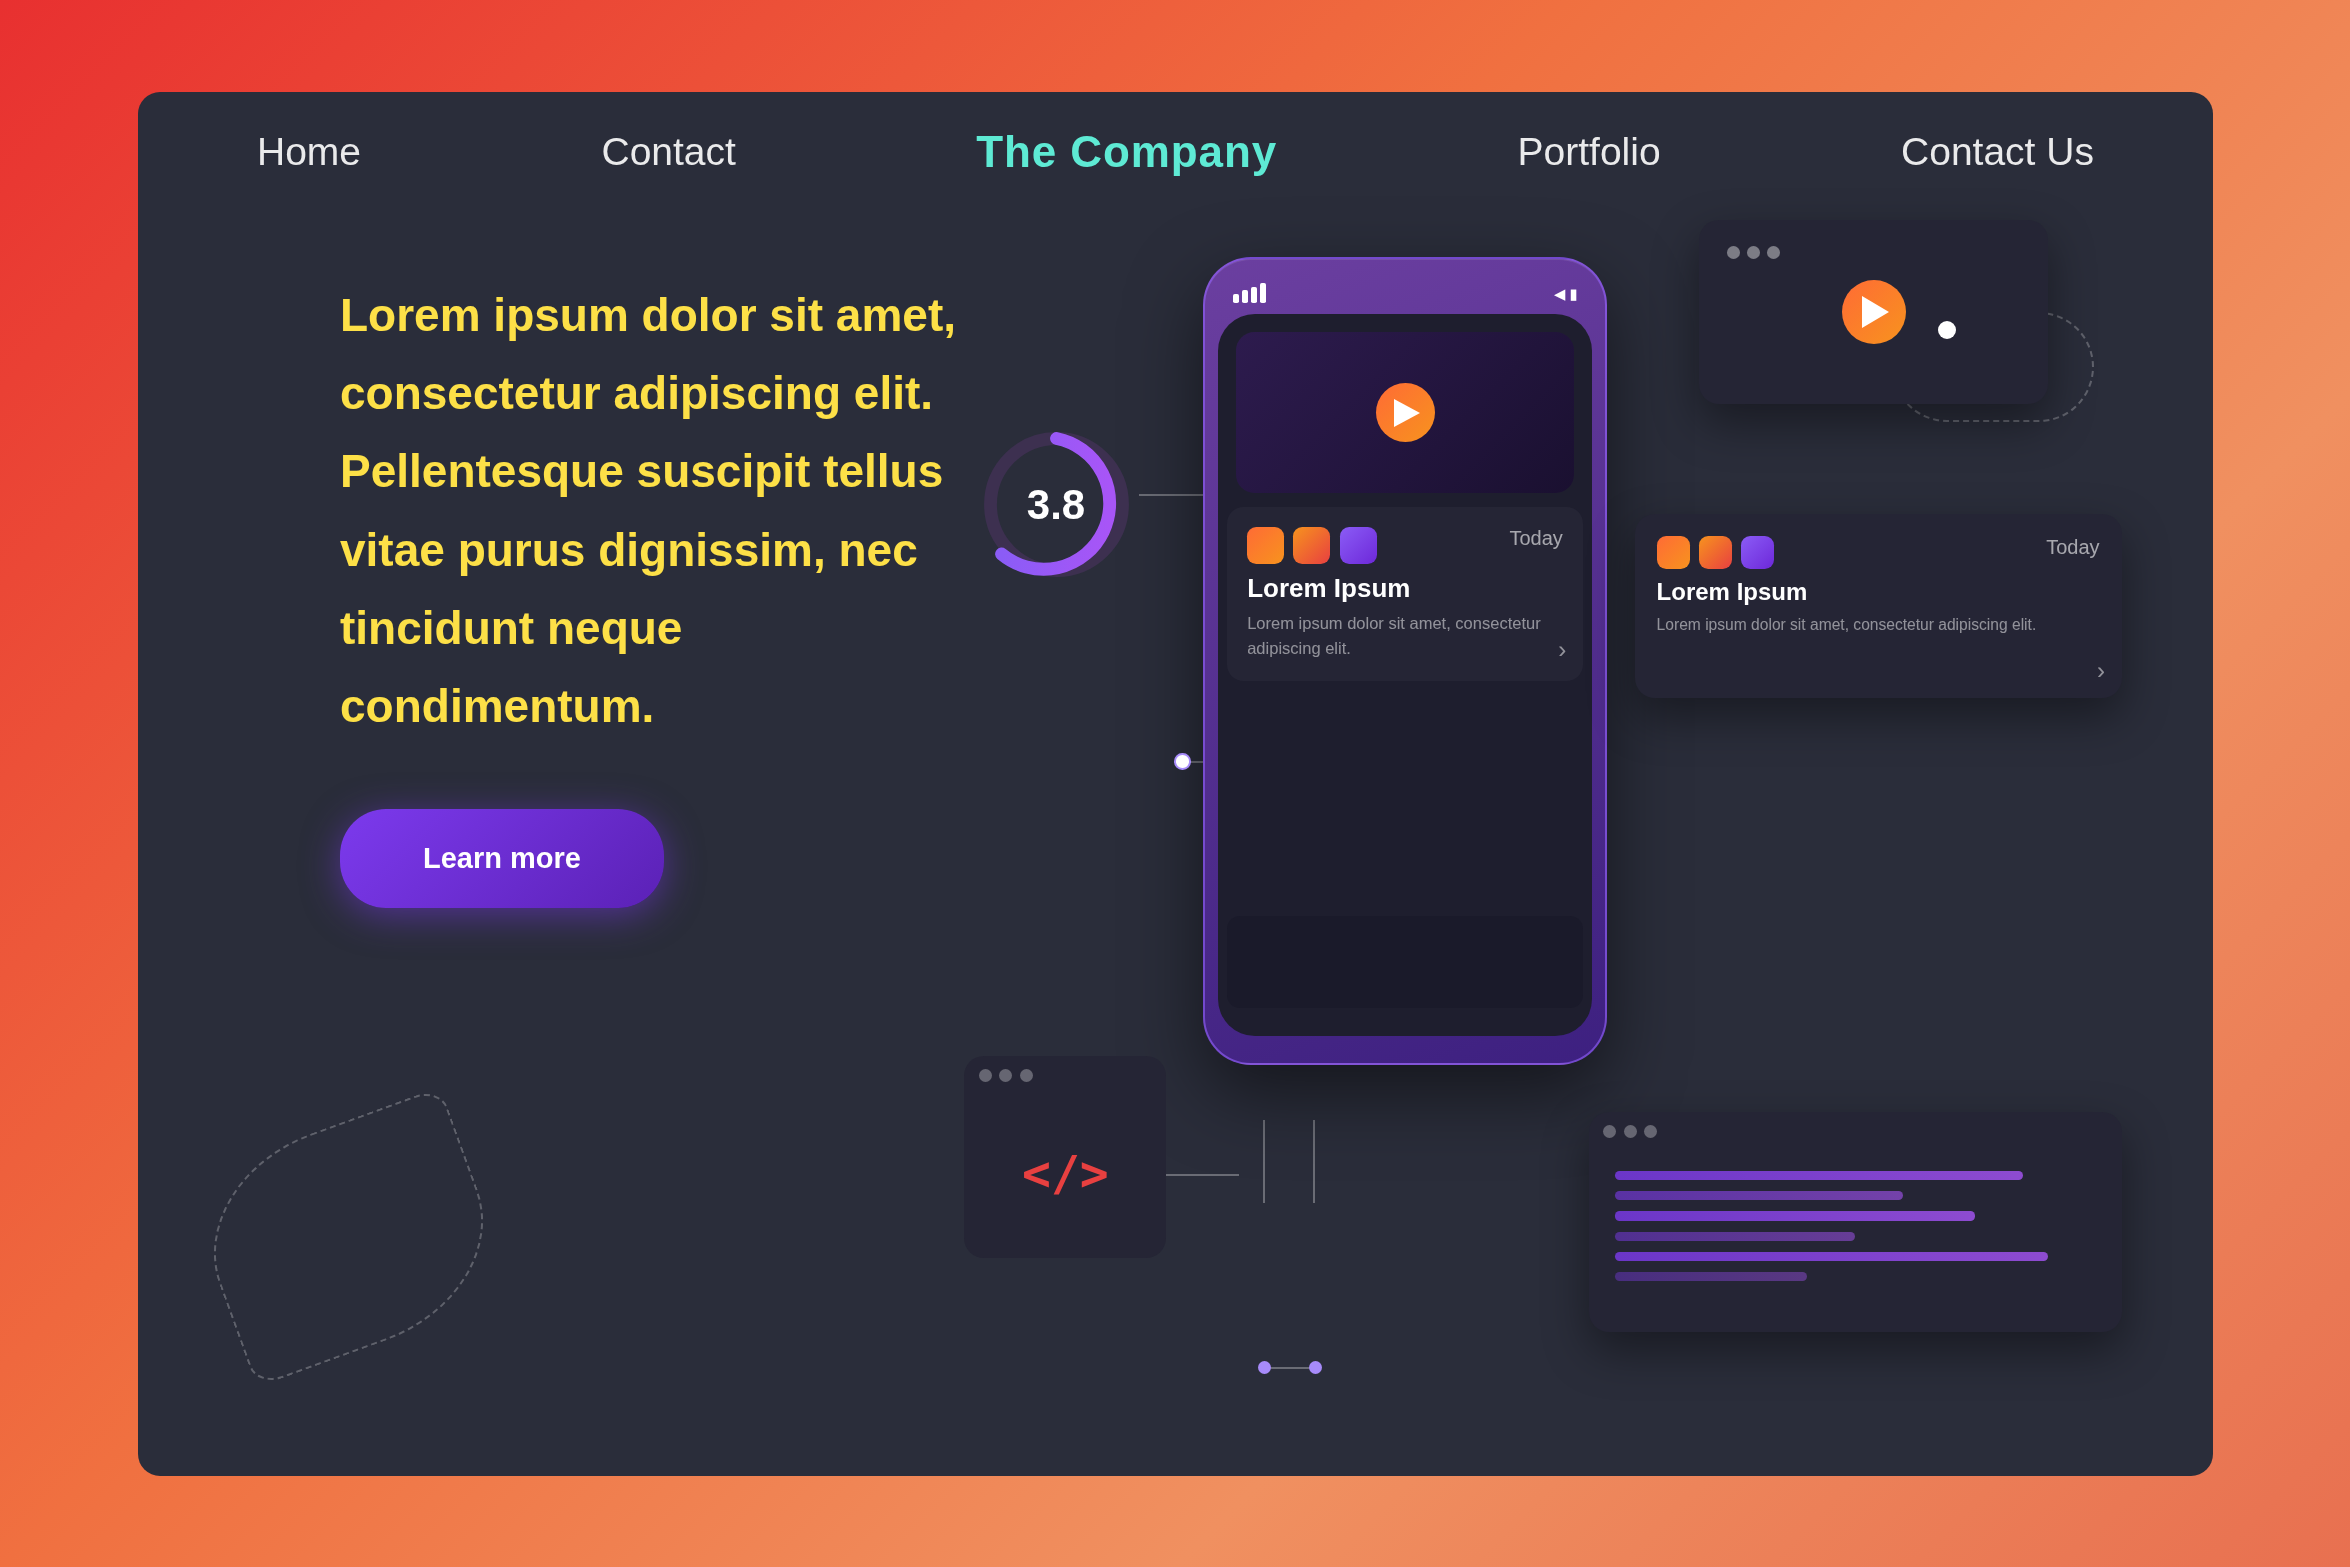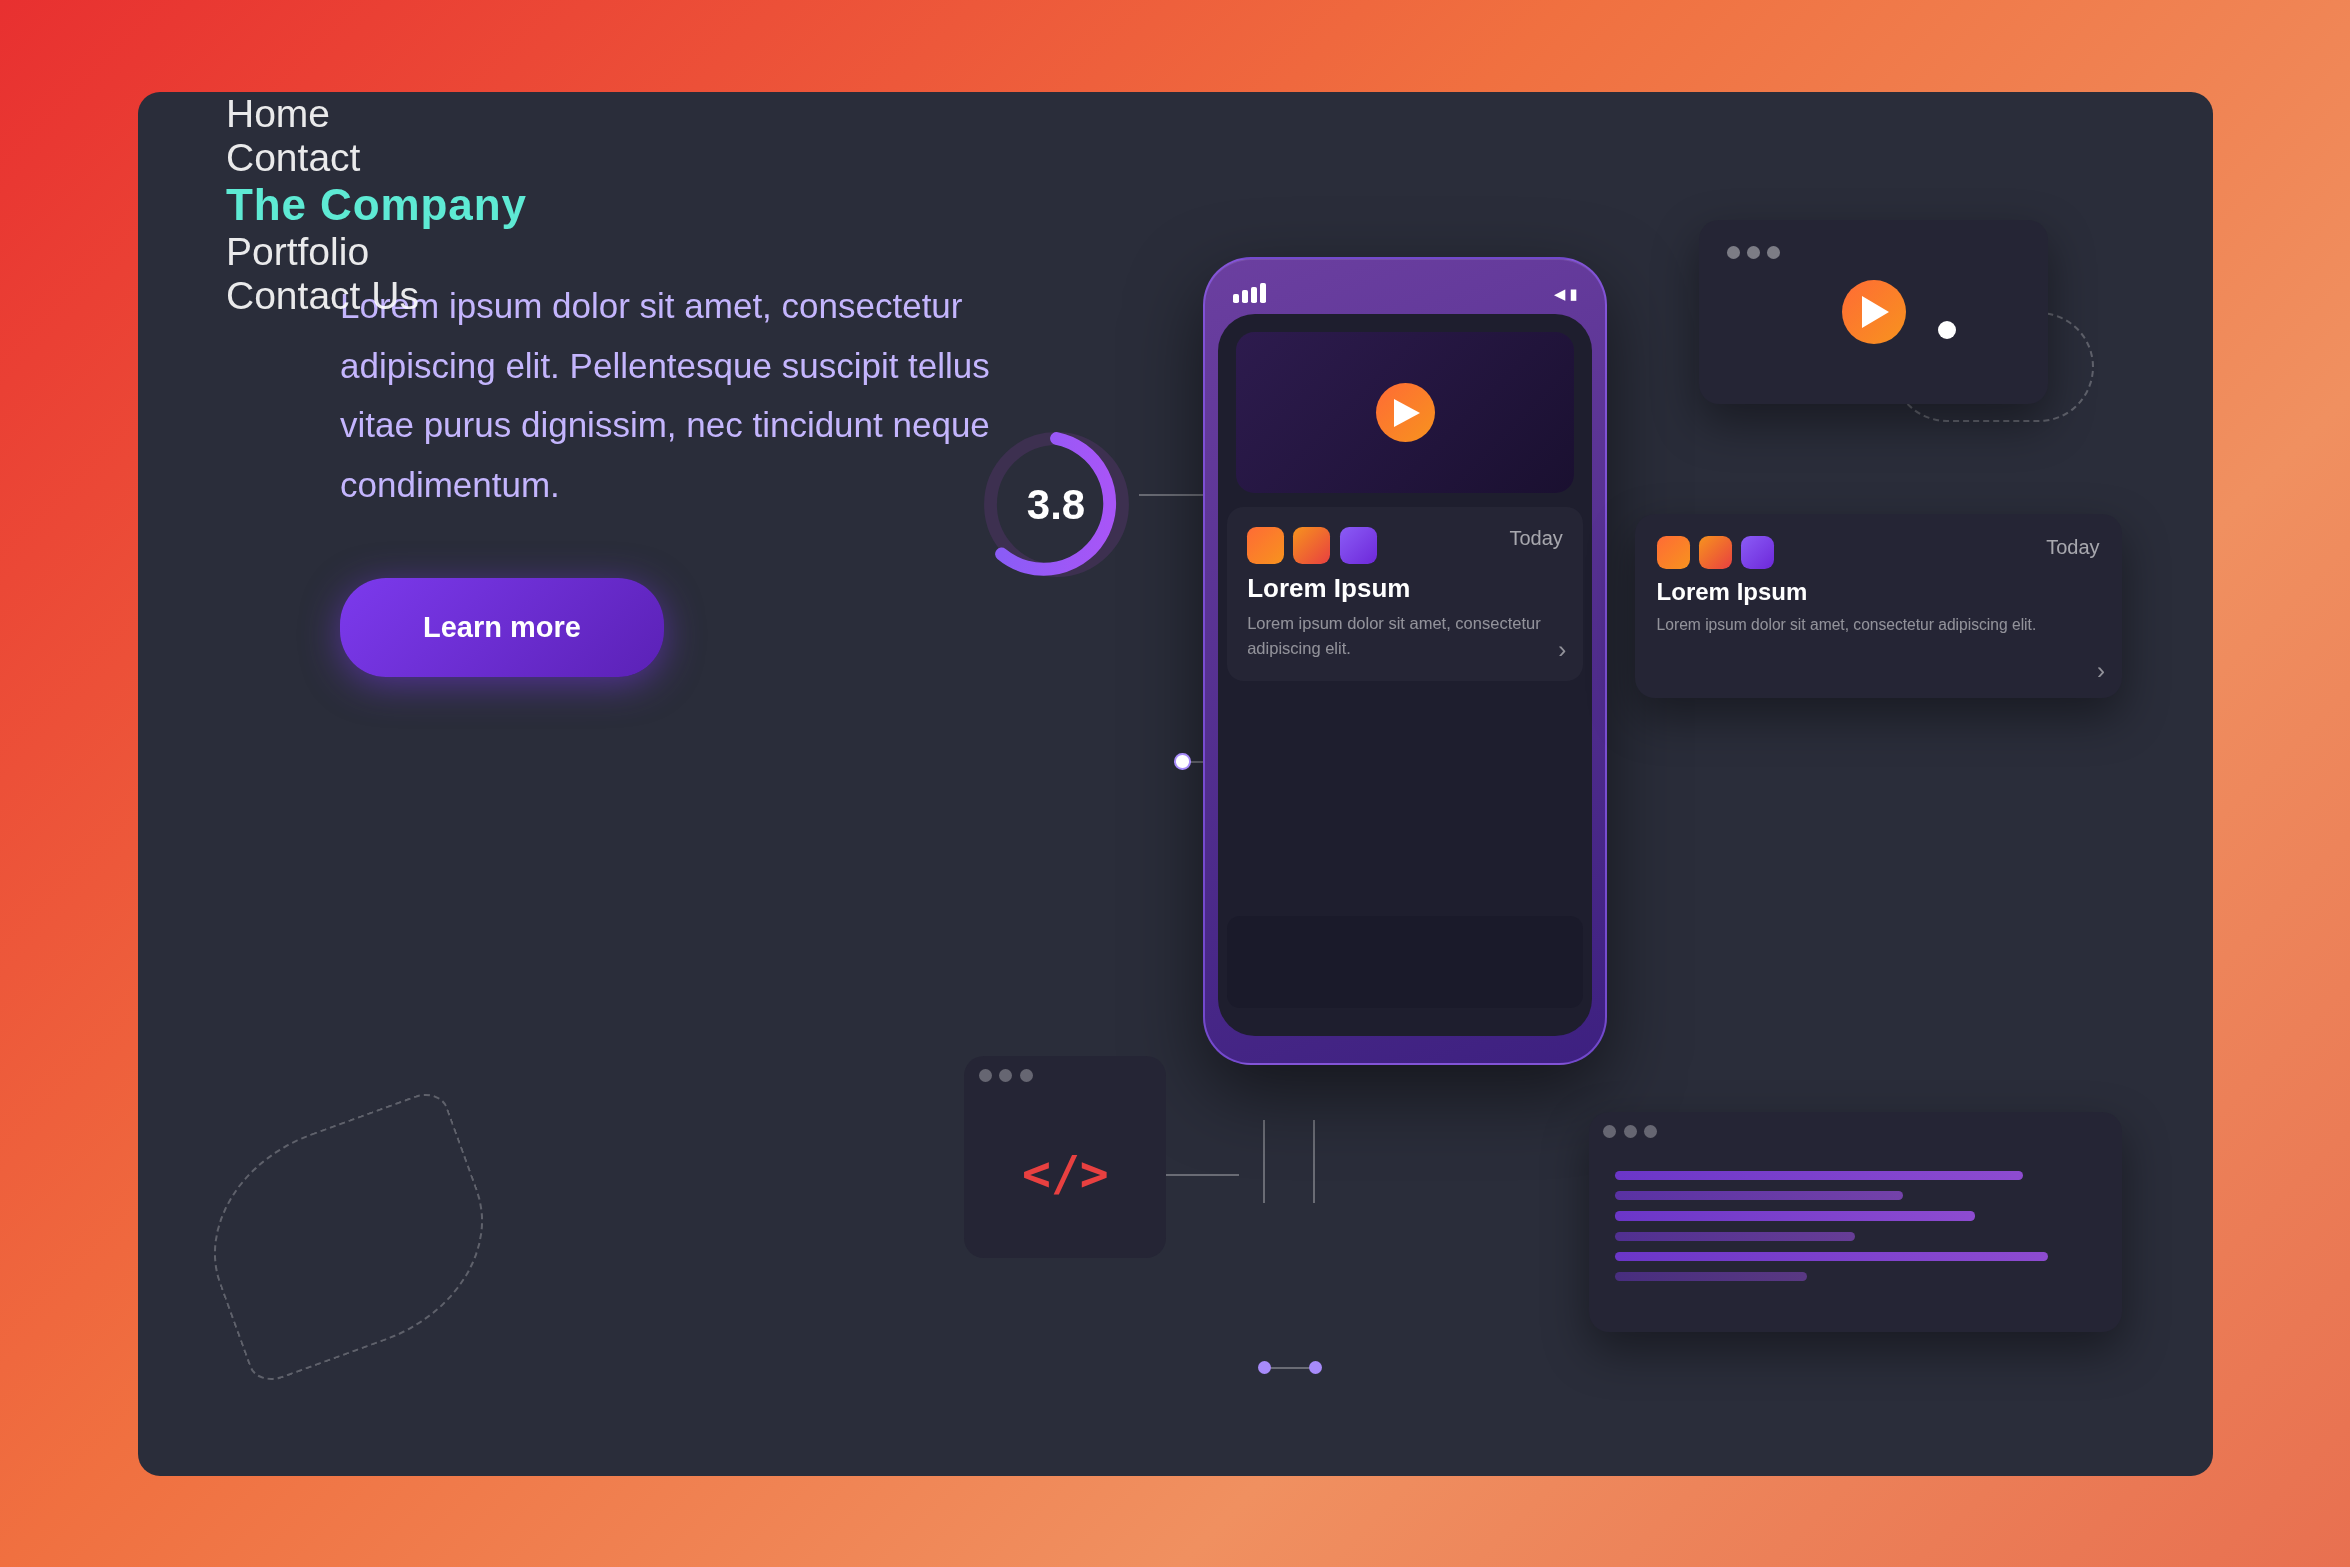--- a/index.html
+++ b/index.html
@@ -20,24 +20,24 @@
       border-radius: 22px;
       position: relative;
       overflow: hidden;
     }
     
     nav {
       position: absolute;
       top: 0; left: 0; right: 0;
       height: 119px;
       display: flex;
+      align-items: center;
       justify-content: space-between;
-      padding: 0 88px;
+      padding: 0 119px;
       z-index: 10;
-      flex-direction: column;
     }
     .nav-link {
       color: #fff;
       font-size: 39px;
       font-weight: 400;
       cursor: pointer;
       opacity: 0.9;
     }
     .nav-brand {
       color: #5eead4;
@@ -54,25 +54,26 @@
       z-index: 5;
     }
     .hero-title {
       font-size: 129px;
       font-weight: 900;
       color: #fff;
       line-height: 1.05;
       margin-bottom: 46px;
     }
     .hero-desc {
-      color: #c4b5fd;
-      font-size: 35px;
+      color: #fde047;
+      font-size: 46px;
       line-height: 1.7;
       margin-bottom: 64px;
       max-width: 661px;
+      font-weight: bold;
     }
     .btn-learn {
       background: linear-gradient(135deg, #7c3aed, #5b21b6);
       color: #fff;
       font-size: 29px;
       font-weight: 700;
       border: none;
       border-radius: 46px;
       padding: 33px 83px;
       cursor: pointer;

